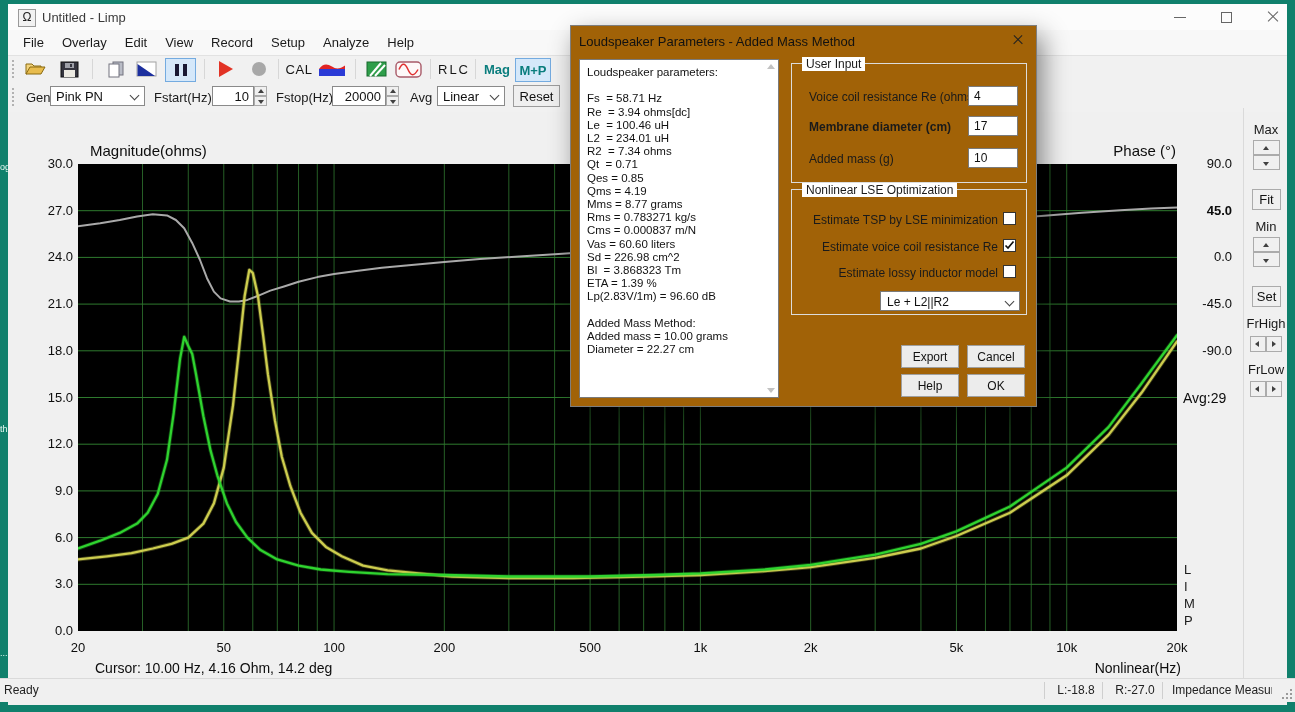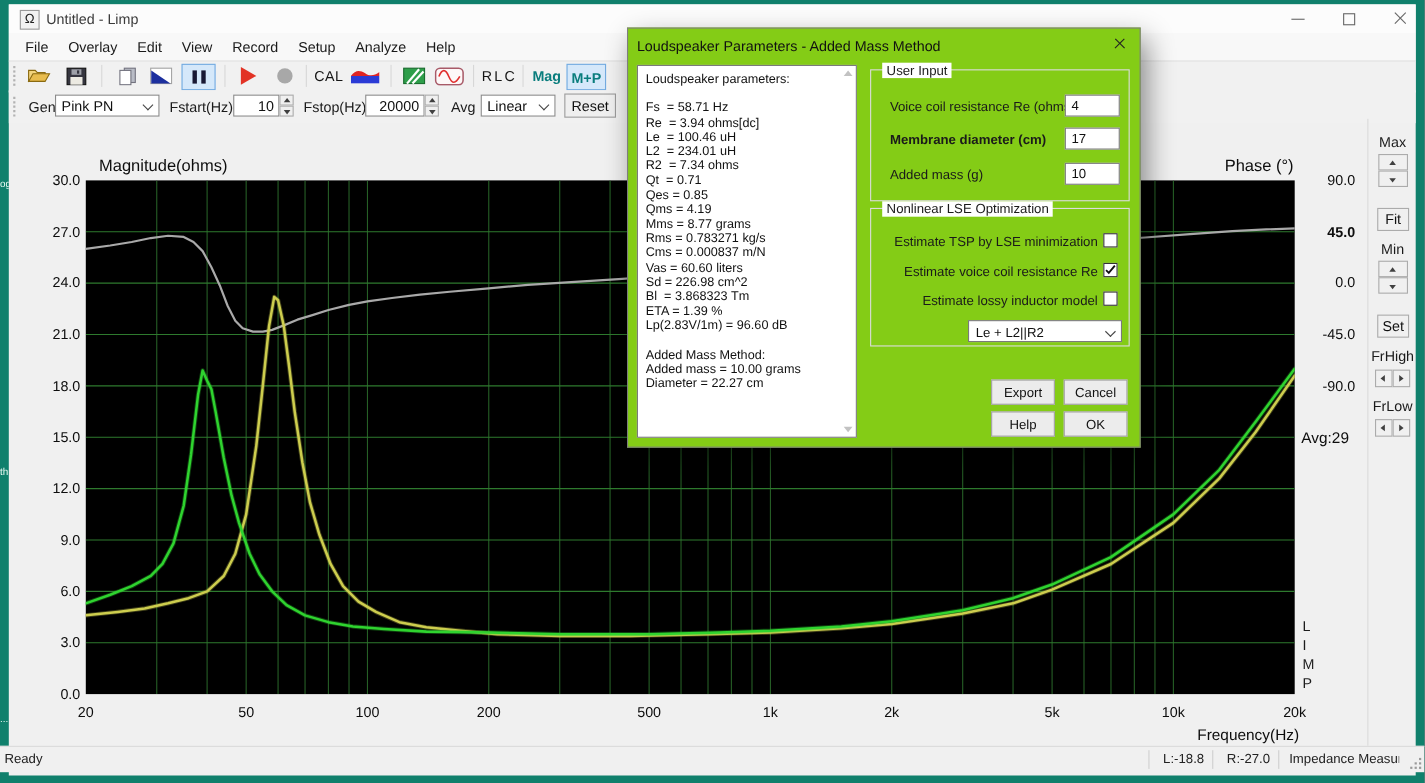--- a/index.html
+++ b/index.html
@@ -41,21 +41,21 @@
   .tick{position:absolute;font-size:13px;color:#0d0d0d;}
   .plot-wrap{position:absolute;background:#000;}
   .rp-sep{position:absolute;width:1px;background:#dadada;}
   .rp-label{position:absolute;font-size:13px;color:#1a1a1a;text-align:center;width:44px;}
   .rp-btn{position:absolute;background:#f0f0f0;border:1px solid #ababab;box-sizing:border-box;font-size:13px;color:#111;text-align:center;}
   .hsb{position:absolute;width:16px;height:16px;background:#f0f0f0;border:1px solid #ababab;box-sizing:border-box;}
   .statusbar{position:absolute;left:0;top:678px;width:100%;height:23px;background:#f0f0f0;border-top:1px solid #dadada;font-size:12px;color:#222;}
   .ssep{position:absolute;top:3px;width:1px;height:17px;background:#cfcfcf;}
   .grip-dots{position:absolute;right:3px;bottom:3px;width:10px;height:10px;}
   .gd{position:absolute;width:2px;height:2px;background:#9a9a9a;}
-  .dialog{position:absolute;left:570px;top:25px;width:467px;height:382px;background:#84cc16;border:1px solid #7e7e7e;box-shadow:6px 10px 24px rgba(0,0,0,0.45);box-sizing:border-box;}
+  .dialog{position:absolute;left:570px;top:25px;width:467px;height:382px;background:#a16207;border:1px solid #7e7e7e;box-shadow:6px 10px 24px rgba(0,0,0,0.45);box-sizing:border-box;}
   .dlg-title{position:absolute;left:8px;top:8px;font-size:13px;color:#111;}
   .dlg-close{position:absolute;right:10px;top:6px;width:16px;height:16px;}
   .dx1,.dx2{position:absolute;left:2px;top:7px;width:12px;height:1.4px;background:#222;}
   .dx1{transform:rotate(45deg);} .dx2{transform:rotate(-45deg);}
   .listbox{position:absolute;left:8px;top:33px;width:200px;height:339px;border:1px solid #7a7a7a;box-sizing:border-box;background:#fff;overflow:hidden;}
   .param-line{white-space:pre;font-size:11.5px;line-height:13.2px;color:#111;}
   .sarrow-up{position:absolute;right:3px;top:4px;width:0;height:0;border-left:4px solid transparent;border-right:4px solid transparent;border-bottom:5px solid #c2c2c2;}
   .sarrow-down{position:absolute;right:3px;bottom:4px;width:0;height:0;border-left:4px solid transparent;border-right:4px solid transparent;border-top:5px solid #c2c2c2;}
   .group{position:absolute;border:1px solid #dcdcdc;box-sizing:border-box;}
   .legend{position:absolute;left:10px;top:-7px;background:#fff;padding:0 4px;font-size:12px;color:#1a1a1a;}
@@ -297,21 +297,22 @@
       <div class="tick" style="left: 1152px; top: 640px; width: 50px; text-align: center;">20k</div>
     </div>
 
   <div class="avg-readout">Avg:29</div>
   <div id="limp-logo">
       <div class="limp-letter" style="left: 1184px; top: 562px;">L</div>
       <div class="limp-letter" style="left: 1184px; top: 579px;">I</div>
       <div class="limp-letter" style="left: 1184px; top: 596px;">M</div>
       <div class="limp-letter" style="left: 1184px; top: 613px;">P</div>
     </div>
-  <div class="freq-label">Frequency(Hz)</div>
+  <div class="cursor-text">Cursor: 10.00 Hz, 4.16 Ohm, 14.2 deg</div>
+  <div class="freq-label">Nonlinear(Hz)</div>
 
   <div class="rp-sep" style="left:1243px;top:108px;height:570px;"></div>
   <div class="rp-label" style="left:1244px;top:122px;">Max</div>
   <div style="position:absolute;left:1253px;top:140px;">
     <div class="rp-btn" style="left:0;top:0;width:27px;height:15px;">
         <div class="tri-up" style="left:9px;top:5px;"></div>
       </div>
     <div class="rp-btn" style="left:0;top:15px;width:27px;height:15px;">
         <div class="tri-down" style="left:9px;top:6px;"></div>
       </div>

